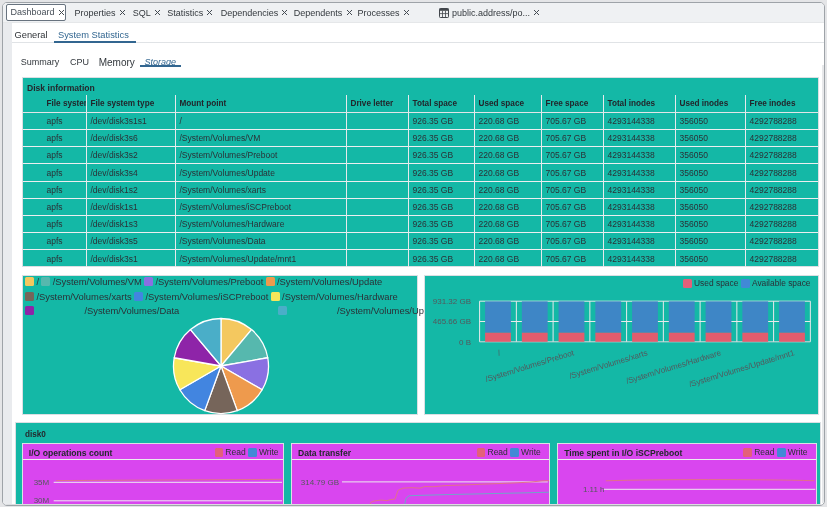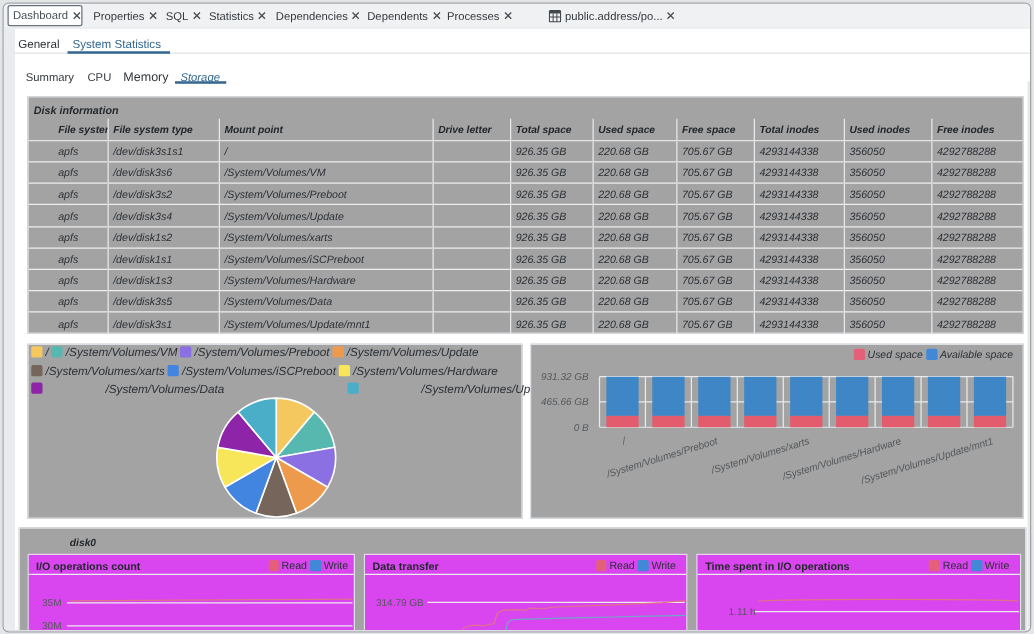--- a/index.html
+++ b/index.html
@@ -13,21 +13,21 @@
 .tab svg.x { margin-left:3.2px; }
 #dashtab { position:absolute; left:2.8px; top:1px; width:60px; height:16.8px; background:#fff;
   border:1px solid #68737f; border-radius:2px; display:flex; align-items:center; padding-left:3.6px;
   font-size:9px; color:#474f58; }
 
 #navrow { position:absolute; left:0; top:19.5px; width:821px; height:20px; background:#fff; border-bottom:1px solid #e0e3e6; }
 
 #lgutter { position:absolute; left:0; top:19.5px; width:8.5px; height:481px; background:#e9ebee; }
 #rgutter { position:absolute; left:818.6px; top:62px; width:2.4px; height:438px; background:#e7e8ea; }
 
-.card { position:absolute; background:#a3a3a3; border:1px solid #dbdfe3;font-style:italic; }
+.card { position:absolute; background:#14b8a6; border:1px solid #dbdfe3; }
 
 #dtable { position:absolute; left:0; top:17px; width:795px; border-collapse:collapse; table-layout:fixed; }
 #dtable td, #dtable th { font-size:8.5px; color:#2b3036; font-weight:normal; text-align:left;
   padding:0 0 0 3.5px; height:17.2px; overflow:hidden; white-space:nowrap; border-left:1px solid #e7e9ec; }
 #dtable td:first-child, #dtable th:first-child { border-left:none;padding-left:24px; }
 #dtable th { font-size:8.2px; font-weight:bold; color:#22262b; height:17.9px; border-bottom:1px solid #e2e5e8; }
 #dtable td { border-top:1px solid #eceef0; }
 #dtable tr:first-child td { border-top:none; }
 
 .lgrow { position:absolute; display:flex; align-items:center; height:14.5px; font-size:9.4px; color:#2b3036; white-space:nowrap; }
@@ -303,21 +303,21 @@
         <text transform="translate(75,79) rotate(-17)">/</text>
         <text transform="translate(148.5,79) rotate(-17)">/System/Volumes/Preboot</text>
         <text transform="translate(222,79) rotate(-17)">/System/Volumes/xarts</text>
         <text transform="translate(295.5,79) rotate(-17)">/System/Volumes/Hardware</text>
         <text transform="translate(369,79) rotate(-17)">/System/Volumes/Update/mnt1</text>
       </g>
     </svg>
   </div>
 
   <div class="card" id="d0card" style="left:11.5px; top:418.6px; width:806.5px; height:86px;">
-    <div class="ttl" style="position:absolute; left:9.4px; top:7px; font-size:8.2px;margin-left:31px;">disk0</div>
+    <div class="ttl" style="position:absolute; left:9.4px; top:7px; font-size:8.2px;">disk0</div>
   </div>
 
   <div class="subcard" style="left:18.8px; top:439.7px; width:261.8px; height:62px;">
     <div class="subttl">
         <span class="t">I/O operations count</span>
       <span class="sublg" style="right:4px"><span class="sq" style="background:#e4607a"></span>Read<span class="lgap"></span><span class="sq" style="background:#4189d6"></span>Write</span>
     </div>
     <svg class="abs" style="left:0px; top:17px;" width="259.8" height="44" viewBox="0 0 259.8 44">
       <g font-size="8" fill="#54585c" text-anchor="end">
         <text x="26.2" y="24">35M</text>
@@ -338,21 +338,21 @@
         <text x="47" y="23.8">314.79 GB</text>
       </g>
       <path d="M50,20.9 H255.8" stroke="#ececee" stroke-width="1"></path>
       <path d="M76,47.3 L79,41.3 L83,39.8 L89,39.1 L95,39.6 L99,38.5 L103,38.1 L106,29.3 L111,27.1 L120,26.7 L128,27.2 L133,25.5 L141,25.8 L153,24.6 L168,24.1 L183,23.5 L203,22.7 L223,21.9 L238,21.1 L250,19.9 L257.7,19.6" stroke="#e2708a" stroke-width="1" fill="none"></path>
       <path d="M112,47.3 L114,37.3 L117,34.8 L123,34.5 L138,34.1 L158,33.5 L178,33.1 L198,32.6 L218,32.2 L238,31.7 L257.7,31.2" stroke="#72a5c9" stroke-width="1" fill="none"></path>
     </svg>
   </div>
 
   <div class="subcard" style="left:554.2px; top:439.7px; width:260.3px; height:62px;">
     <div class="subttl">
-        <span class="t">Time spent in I/O operations</span>
+        <span class="t">Time spent in I/O iSCPreboot</span>
       <span class="sublg" style="right:9px"><span class="sq" style="background:#e4607a"></span>Read<span class="lgap"></span><span class="sq" style="background:#4189d6"></span>Write</span>
     </div>
     <svg class="abs" style="left:0px; top:17px;" width="258.3" height="44" viewBox="0 0 258.3 44">
       <g font-size="8" fill="#54585c" text-anchor="end">
         <text x="46.5" y="31.1">1.11 h</text>
       </g>
       <path d="M45.8,28.3 H257.3" stroke="#ececee" stroke-width="1"></path>
       <path d="M47.8,19.8 C100,18.2 200,18.2 256.3,19.7" stroke="#e2708a" stroke-width="1" fill="none"></path>
     </svg>
   </div>

